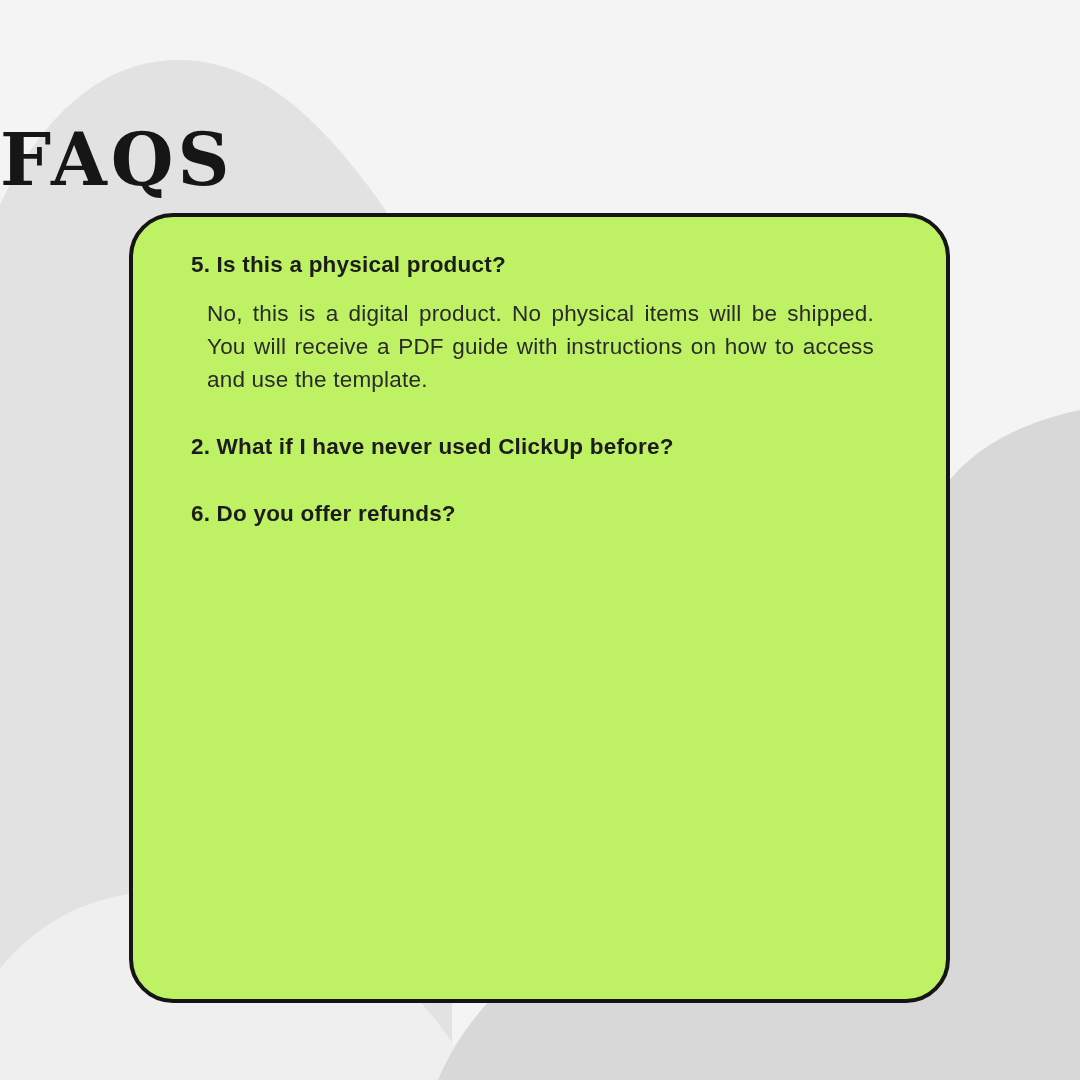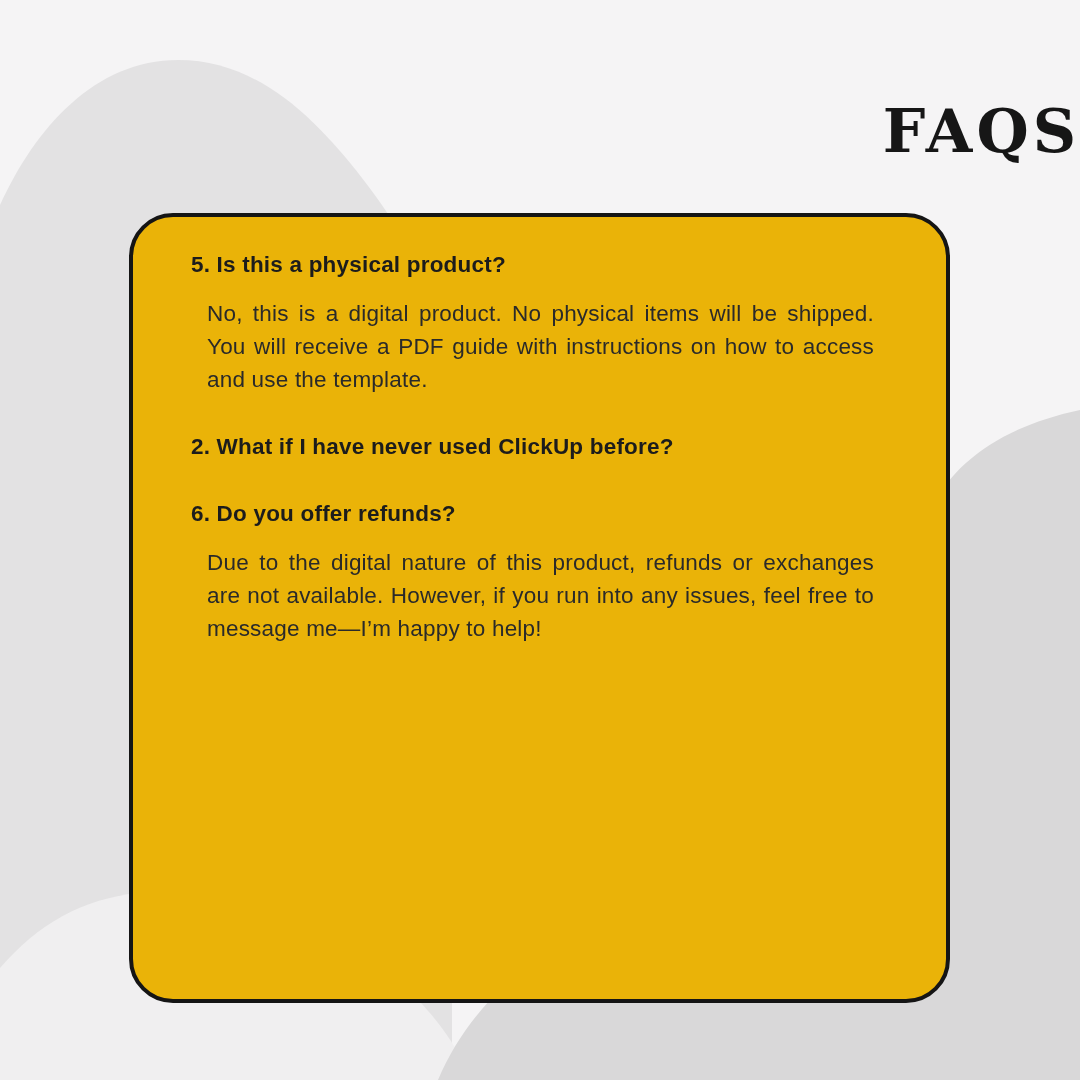--- a/index.html
+++ b/index.html
@@ -15,39 +15,39 @@
     font-family: "Liberation Sans", sans-serif;
   }
   .bg-svg {
     position: absolute;
     inset: 0;
     width: 1080px;
     height: 1080px;
   }
   .page-title {
     position: absolute;
-    top: 58px;
+    top: 72px;
     left: 0;
     width: 1080px;
-    text-align: right;
+    text-align: left;
     font-family: "DejaVu Serif", "Liberation Serif", serif;
     font-weight: 600;
-    font-size: 60px;
+    font-size: 72px;
     letter-spacing: 4px;
     color: #161616;
     line-height: 1.1;
   }
   .faq-card {
     position: absolute;
     left: 129px;
     top: 213px;
     width: 821px;
     height: 790px;
     box-sizing: border-box;
-    background: #eab308;
+    background: #bef264;
     border: 4.5px solid #151515;
     border-radius: 44px;
     padding: 31px 56px 0 58px;
   }
   .faq-item {
     margin-bottom: 34px;
   }
   .faq-question {
     margin: 0;
     font-size: 22.5px;
@@ -99,16 +99,15 @@
 
   <div class="faq-item">
     <p class="faq-question">2. What if I have never used ClickUp before?</p>
   </div>
 
   <div class="faq-item">
   </div>
 
   <div class="faq-item">
     <p class="faq-question">6. Do you offer refunds?</p>
-    <p class="faq-answer">Due to the digital nature of this product, refunds or exchanges are not available. However, if you run into any issues, feel free to message me—I’m happy to help!</p>
   </div>
 
 </div>
 
 </body></html>

